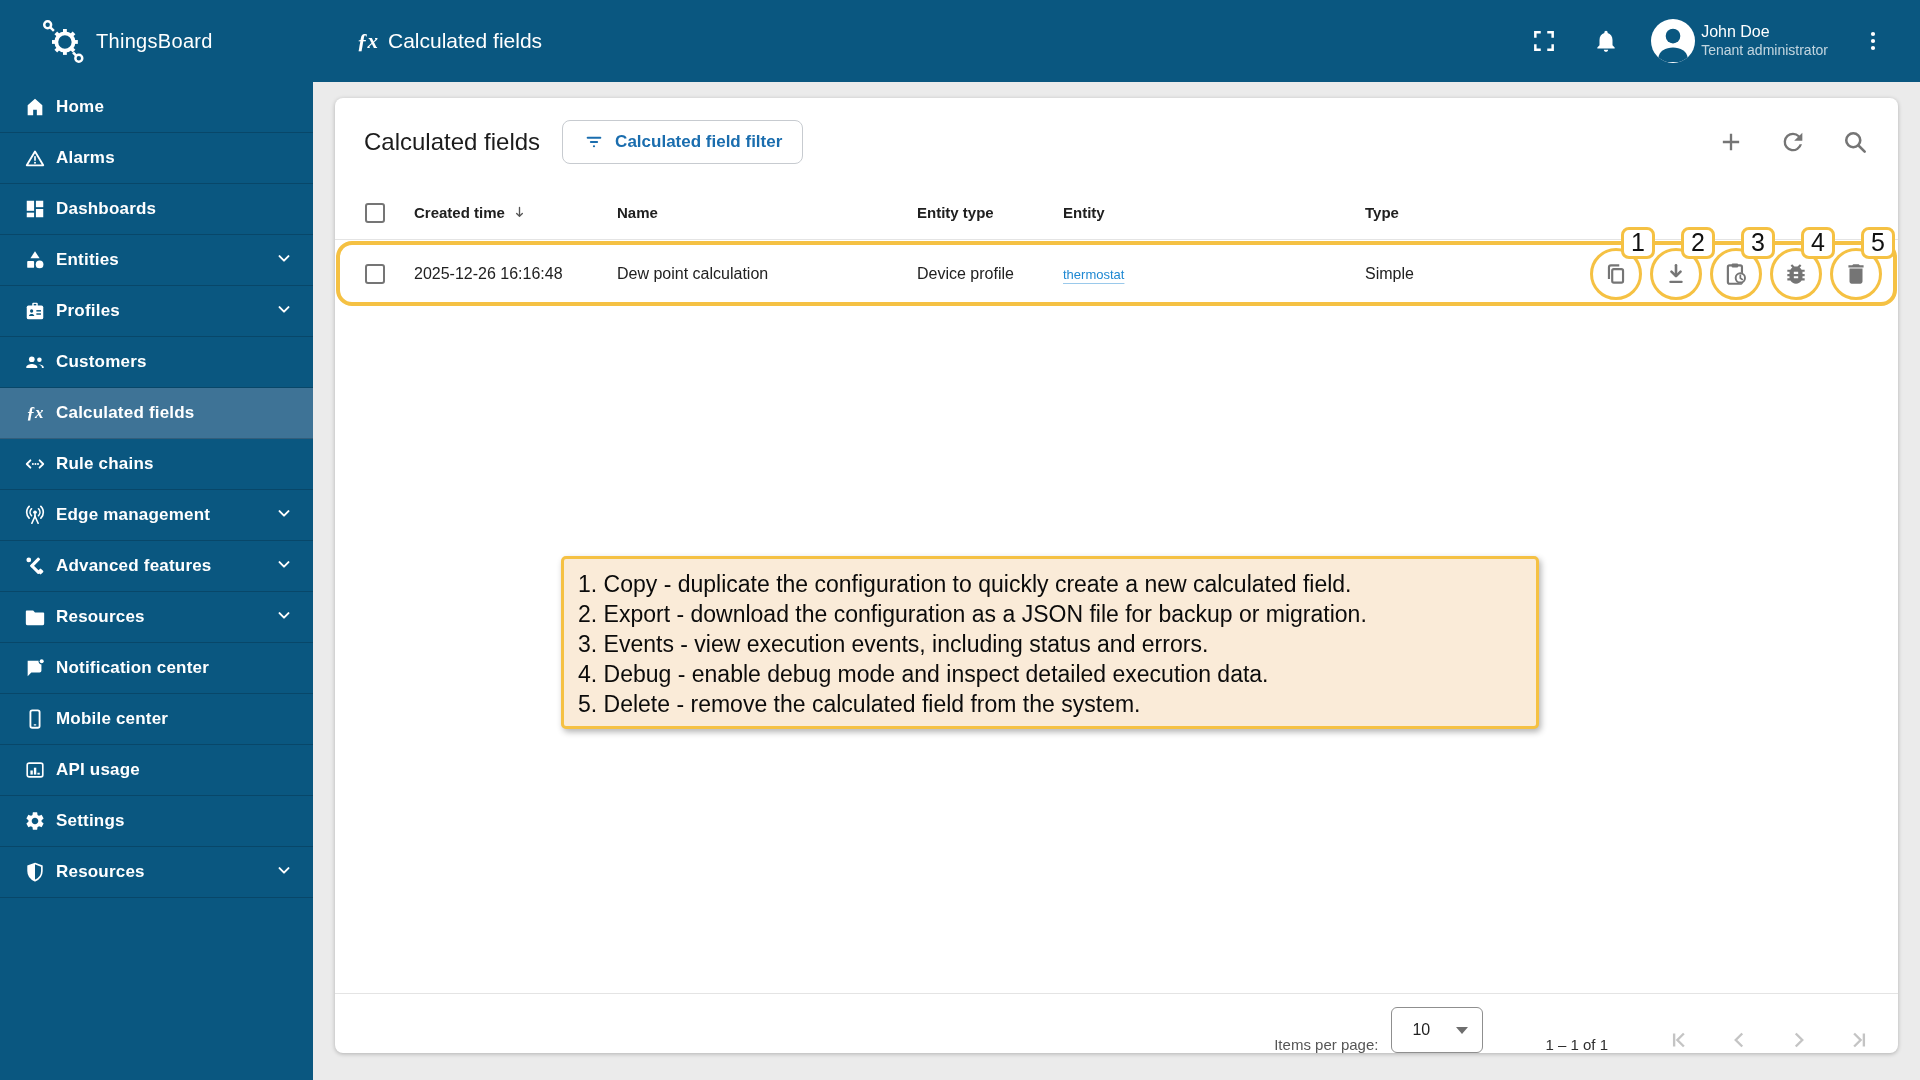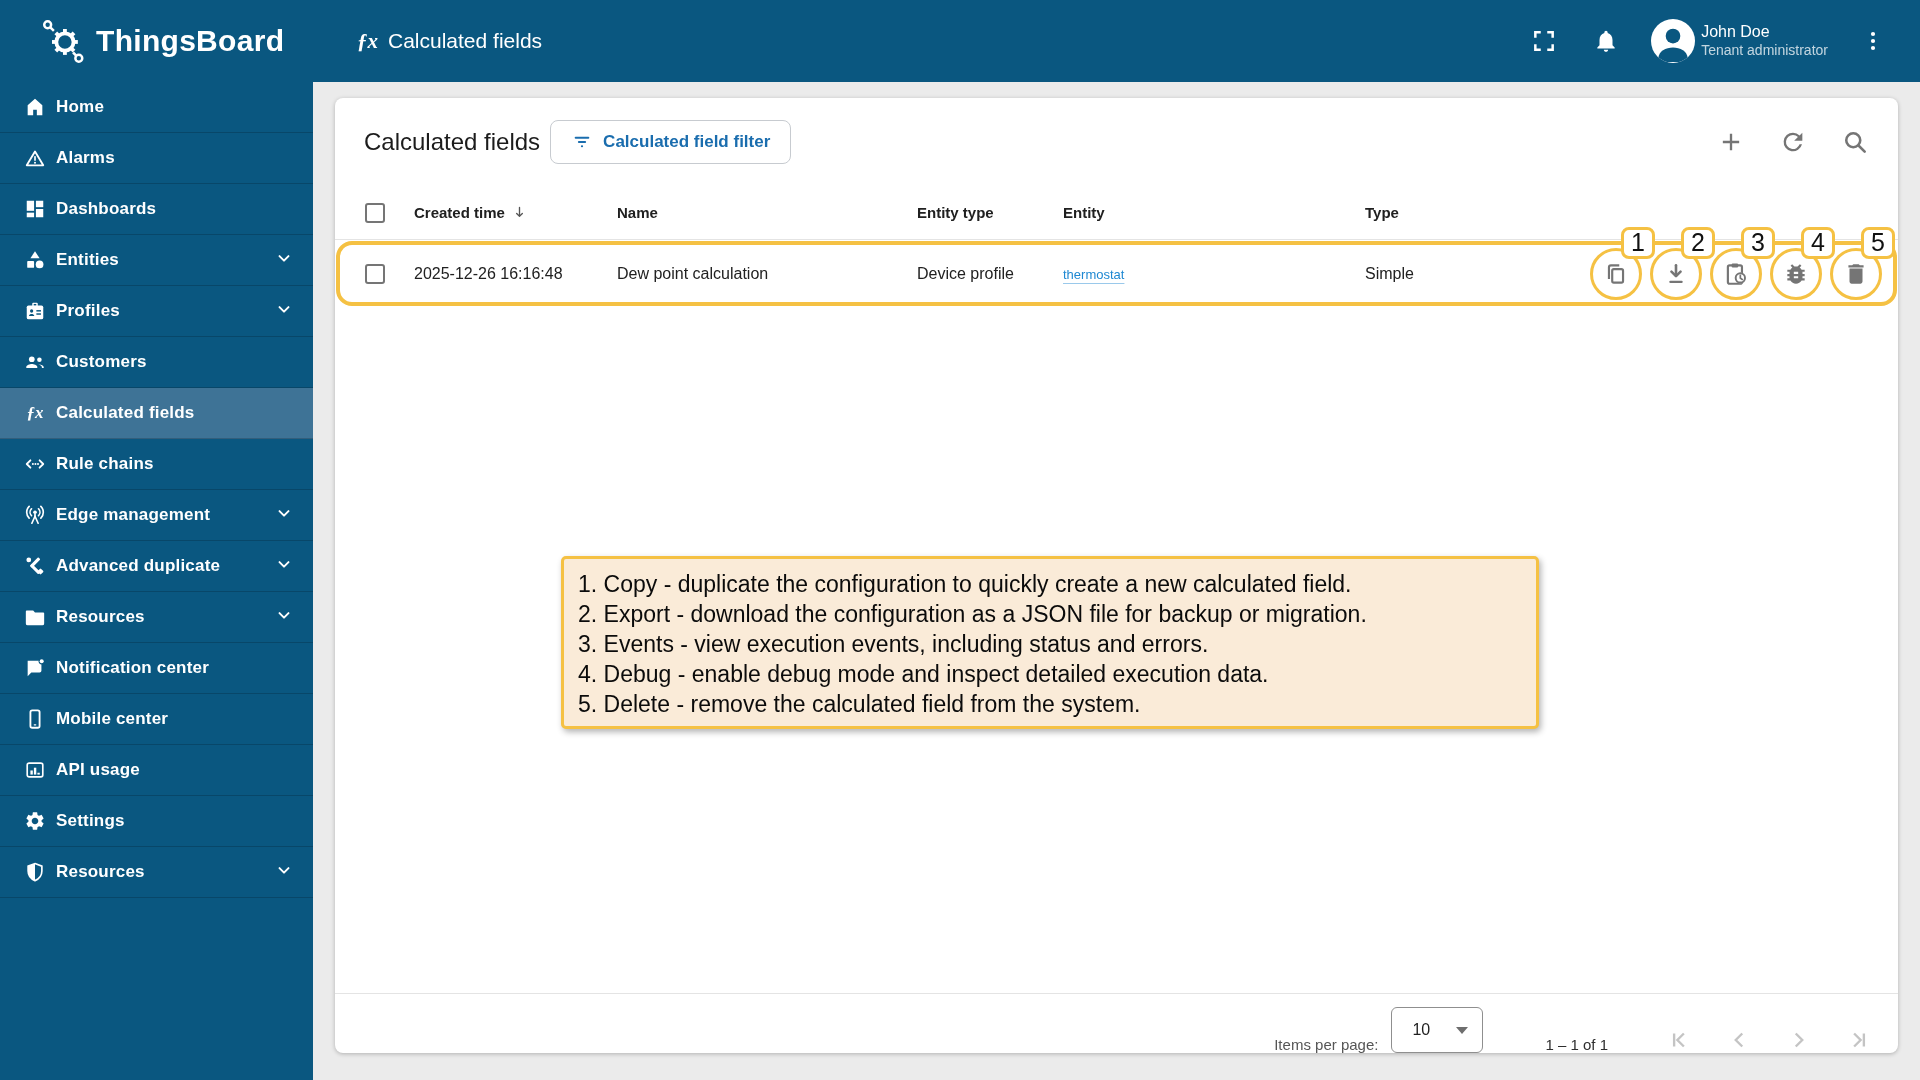--- a/index.html
+++ b/index.html
@@ -4,21 +4,21 @@
 <style>
   * { margin:0; padding:0; box-sizing:border-box; }
   html,body { width:1920px; height:1080px; }
   body { font-family:"Liberation Sans", sans-serif; background:#ebebeb; overflow:hidden; }
   .app { position:relative; width:1920px; height:1080px; }
 
   
   .topbar { position:absolute; top:0; left:0; width:1920px; height:82px; background:#0a5780; display:flex; align-items:center; color:#fff; z-index:5; }
   .logo-area { width:313px; display:flex; align-items:center; padding-left:40px; }
   .logo-mark { width:46px; height:46px; margin-right:10px; }
-  .logo-text { font-size:30px; font-weight:700; letter-spacing:.3px; }
+  .logo-text { font-size:20px; font-weight:400; letter-spacing:.3px; }
   .page-title-wrap { display:flex; align-items:center; margin-left:44px; }
   .fx-glyph { font-style:italic; font-weight:700; font-size:21px; margin-right:10px; font-family:"Liberation Serif", serif; }
   .page-title { font-size:21px; font-weight:400; }
   .topbar-spacer { flex:1; }
   .topbar-right { display:flex; align-items:center; gap:28px; padding-right:30px; }
   .tb-iconbtn { width:34px; height:34px; display:flex; align-items:center; justify-content:center; cursor:pointer; }
   .avatar { width:44px; height:44px; border-radius:50%; background:#fff; overflow:hidden; position:relative; flex:none; }
   .user-block { line-height:1.25; margin-left:-14px; }
   .user-name { font-size:16px; color:#fff; }
   .user-role { font-size:14px; color:rgba(255,255,255,.75); }
@@ -32,21 +32,21 @@
   .side-label { margin-left:10px; font-size:17px; font-weight:700; letter-spacing:.2px; white-space:nowrap; }
   .side-fx { font-style:italic; font-weight:700; font-size:17px; font-family:"Liberation Serif", serif; }
   .side-chevron { position:absolute; right:20px; top:50%; transform:translateY(-50%); }
 
   
   .main { position:absolute; top:82px; left:313px; right:0; bottom:0; background:#ebebeb; }
   .card { position:absolute; left:22px; top:16px; width:1563px; height:955px; background:#fff; border-radius:8px; box-shadow:0 1px 4px rgba(0,0,0,.25); }
 
   .card-header { height:88px; display:flex; align-items:center; padding:0 26px 0 29px; }
   .card-title { font-size:24px; font-weight:500; color:#1c1c1c; }
-  .filter-btn { margin-left:10px; height:44px; display:flex; align-items:center; gap:10px; border:1px solid #c7cbd0; border-radius:8px; padding:0 20px; color:#1a6dae; font-size:17px; font-weight:700; background:#fff; cursor:pointer; }
+  .filter-btn { margin-left:22px; height:44px; display:flex; align-items:center; gap:10px; border:1px solid #c7cbd0; border-radius:8px; padding:0 20px; color:#1a6dae; font-size:17px; font-weight:700; background:#fff; cursor:pointer; }
   .card-header-spacer { flex:1; }
   .card-tools { display:flex; align-items:center; gap:32px; padding-right:2px; }
   .tool-btn { width:30px; height:30px; display:flex; align-items:center; justify-content:center; cursor:pointer; }
 
   
   .thead { height:54px; display:flex; align-items:center; padding-left:24px; border-bottom:1px solid #e4e4e4; font-size:15px; font-weight:700; color:#202020; }
   .trow { height:67px; display:flex; align-items:center; padding-left:24px; position:relative; font-size:16px; color:#212121; }
   .c-check { width:55px; display:flex; align-items:center; }
   .c-created { width:203px; display:flex; align-items:center; gap:6px; }
   .c-name { width:300px; }
@@ -279,21 +279,21 @@
       <span class="side-icon">
         <svg width="22" height="22" viewBox="0 0 24 24">
             <g fill="#fff">
               <rect x="10.5" y="1.5" width="3.4" height="13" rx="1" transform="rotate(45 12 8)"></rect>
               <rect x="10.5" y="9" width="3.4" height="13" rx="1" transform="rotate(-45 12 15.5)"></rect>
               <circle cx="5.2" cy="5.4" r="2.6"></circle>
               <rect x="15.5" y="15.5" width="5" height="5" rx="1" transform="rotate(45 18 18)"></rect>
             </g>
           </svg>
       </span>
-      <span class="side-label">Advanced duplicate</span>
+      <span class="side-label">Advanced features</span>
       <span class="side-chevron">
         <svg width="18" height="18" viewBox="0 0 24 24">
             <path d="M6 9.5 12 15.5 18 9.5" fill="none" stroke="#fff" stroke-width="2.6" stroke-linecap="round" stroke-linejoin="round"></path>
           </svg>
       </span>
     </div>
 
     <div class="side-item">
       <span class="side-icon">
         <svg width="22" height="22" viewBox="0 0 24 24">

